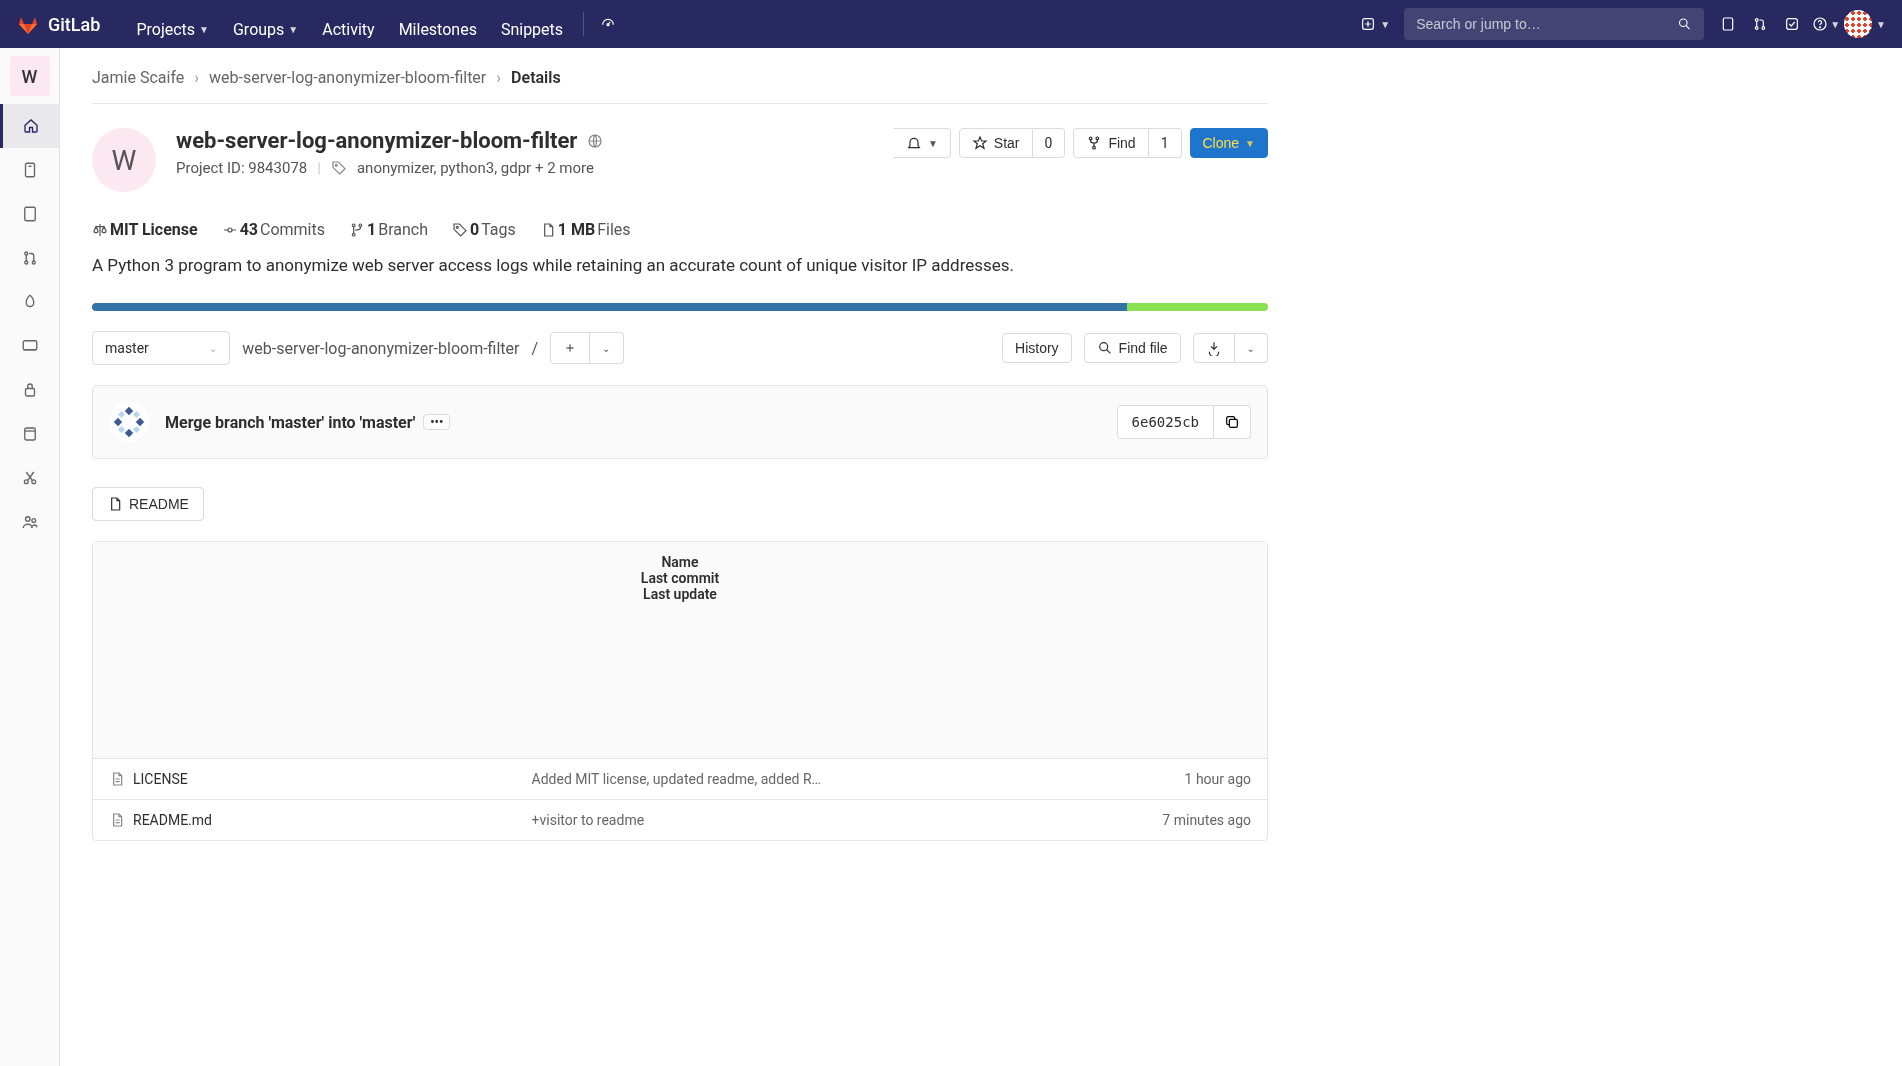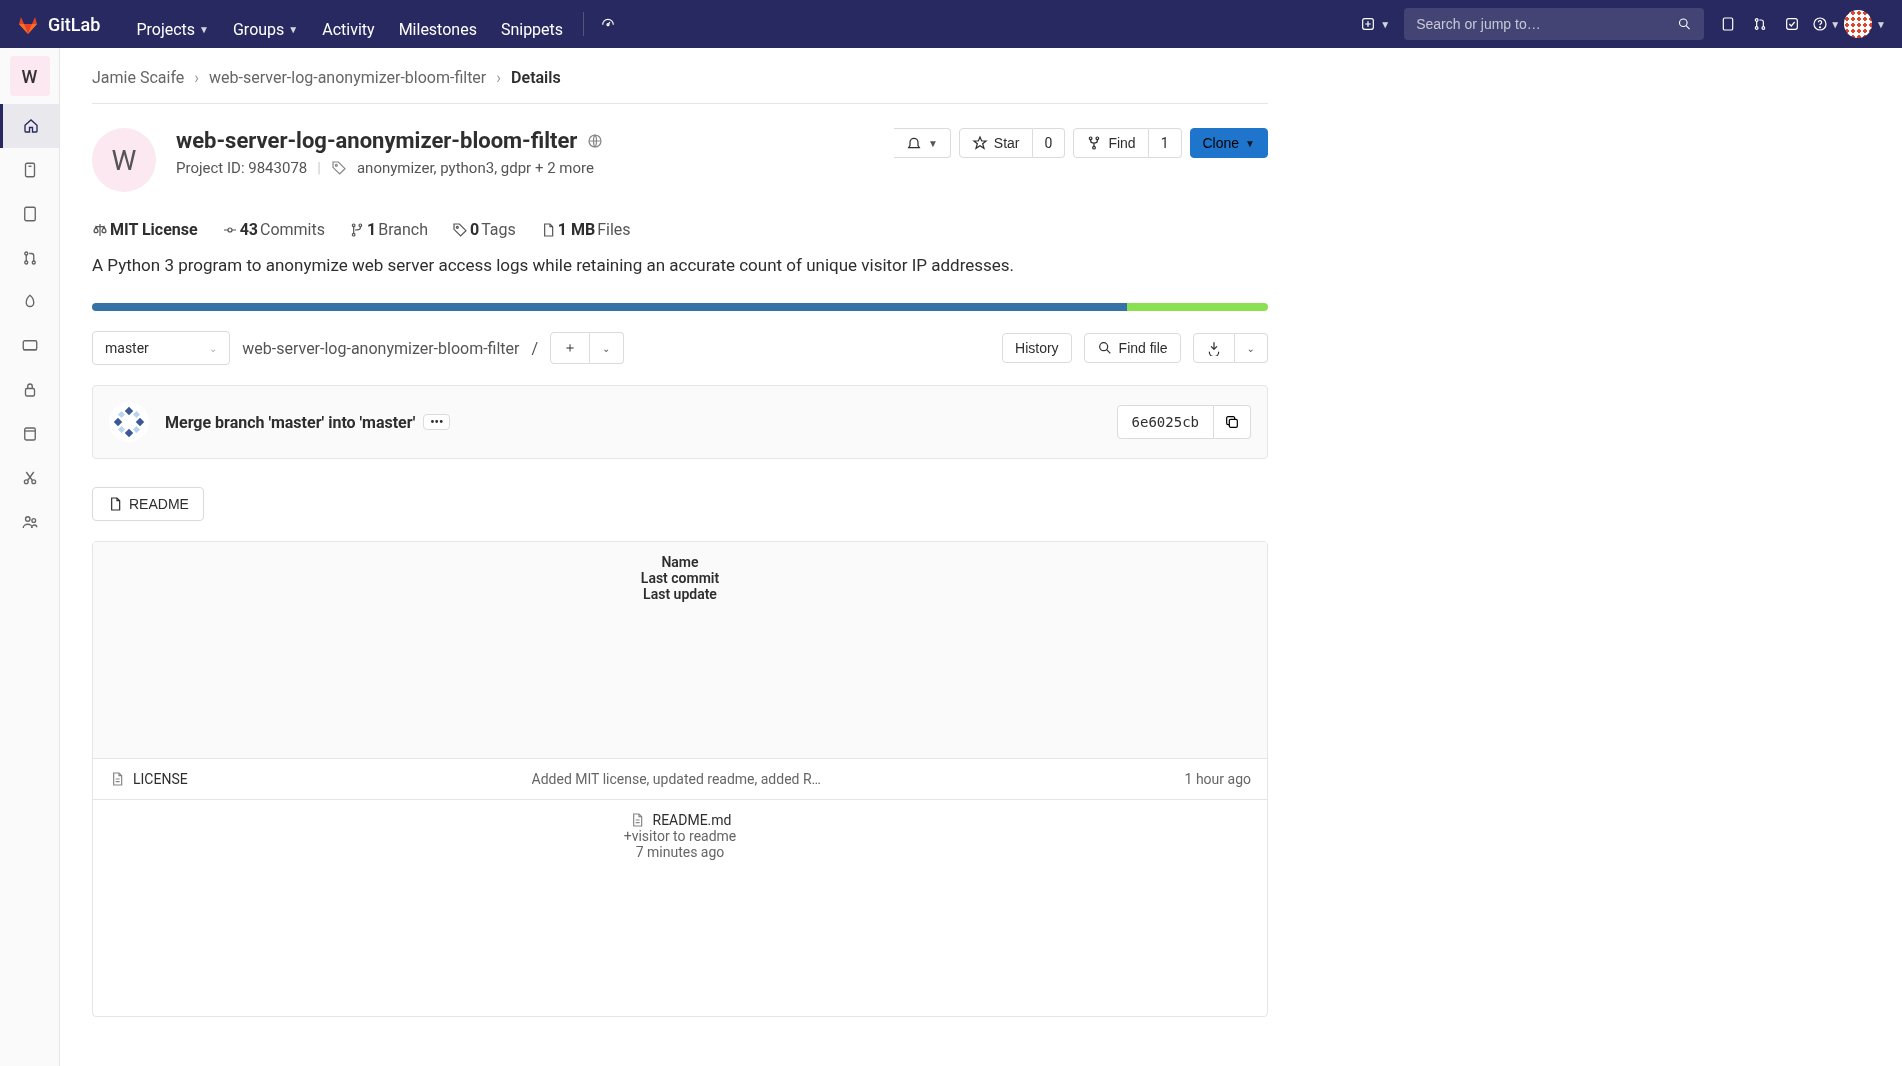--- a/index.html
+++ b/index.html
@@ -38,21 +38,21 @@
 .projheader .bigavatar { width: 64px; height: 64px; border-radius: 50%; background: #fce8f0; display: flex; align-items: center; justify-content: center; font-size: 28px; color: #555; flex-shrink: 0; }
 .projheader .info { flex: 1; }
 .projheader .titlerow { display: flex; align-items: center; gap: 10px; }
 .projheader h1 { font-size: 22px; font-weight: 700; }
 .projheader .meta { font-size: 15px; color: #555; margin-top: 6px; display: flex; align-items: center; gap: 10px; }
 .projheader .actions { display: flex; gap: 8px; align-items: center; }
 .btn { border: 1px solid #dbdbdb; background: #fff; border-radius: 4px; padding: 6px 12px; font-size: 14px; cursor: pointer; display: flex; align-items: center; gap: 6px; color: #2e2e2e; }
 .btngrp { display: flex; }
 .btngrp .btn:first-child { border-radius: 4px 0 0 4px; }
 .btngrp .btn:last-child { border-radius: 0 4px 4px 0; border-left: none; }
-.btn.primary { background: #1f75cb; border-color: #1f75cb; color: #000000; }
+.btn.primary { background: #1f75cb; border-color: #1f75cb; color: #fde047; }
 
 
 .stats { display: flex; gap: 24px; font-size: 16px; margin-bottom: 16px; align-items: center; }
 .stats .stat { display: flex; align-items: center; gap: 2px; color: #555; }
 .stats .stat b { font-weight: 700; color: #2e2e2e; }
 
 .desc { font-size: 17px; color: #2e2e2e; margin-bottom: 28px; }
 
 
 .langbar { height: 8px; display: flex; border-radius: 4px; overflow: hidden; margin-bottom: 20px; }
@@ -71,21 +71,21 @@
 .commitbox .cinfo { flex: 1; }
 .commitbox .ctitle { font-weight: 700; font-size: 16px; display: flex; align-items: center; gap: 8px; }
 .commitbox .cmeta { color: #666; margin-top: 4px; }
 .commitbox .sha { font-family: monospace; font-size: 14px; border: 1px solid #dbdbdb; background: #fff; border-radius: 4px 0 0 4px; padding: 8px 14px; }
 .commitbox .copybtn { border: 1px solid #dbdbdb; border-left: none; background: #fff; border-radius: 0 4px 4px 0; padding: 8px 10px; cursor: pointer; }
 .ellips { border: 1px solid #dbdbdb; border-radius: 4px; padding: 0px 6px; font-size: 12px; cursor: pointer; background: #fff; line-height: 14px; }
 
 
 .filetable { border: 1px solid #e5e5e5; border-radius: 4px; }
 .filetable .row { display: flex; padding: 12px 16px; border-bottom: 1px solid #e5e5e5; align-items: center; }
-.filetable .row:last-child { border-bottom: none; flex-direction: column; }
+.filetable .row:last-child { border-bottom: none; }
 .filetable .row.header { font-weight: 600; color: #2e2e2e; background: #fafafa; flex-direction: column; }
 .filetable .col-name { flex: 0 0 37%; display: flex; align-items: center; gap: 8px; }
 .filetable .col-commit { flex: 1; color: #666; overflow: hidden; text-overflow: ellipsis; white-space: nowrap; }
 .filetable .col-update { flex: 0 0 160px; text-align: right; color: #666; }
 .filetable .row.header .col-commit, .filetable .row.header .col-update { color: #2e2e2e; }
 
 svg { display: block; }
 .ico { width: 16px; height: 16px; fill: none; stroke: currentColor; stroke-width: 1.8; }
 </style>
 </head>

